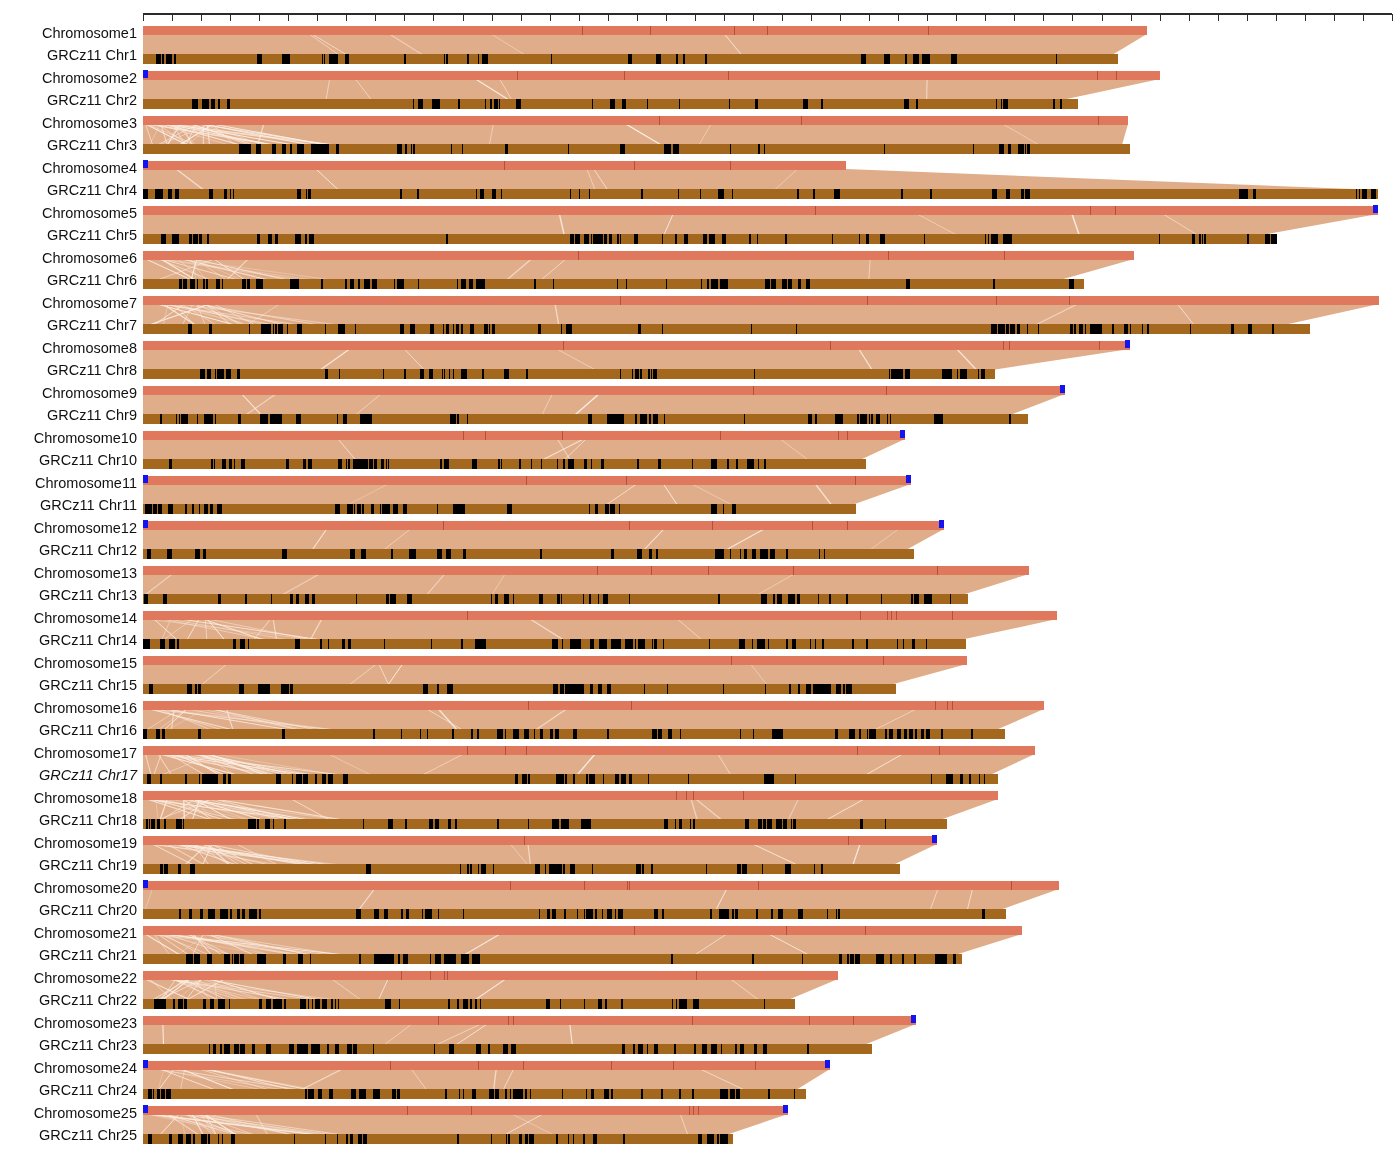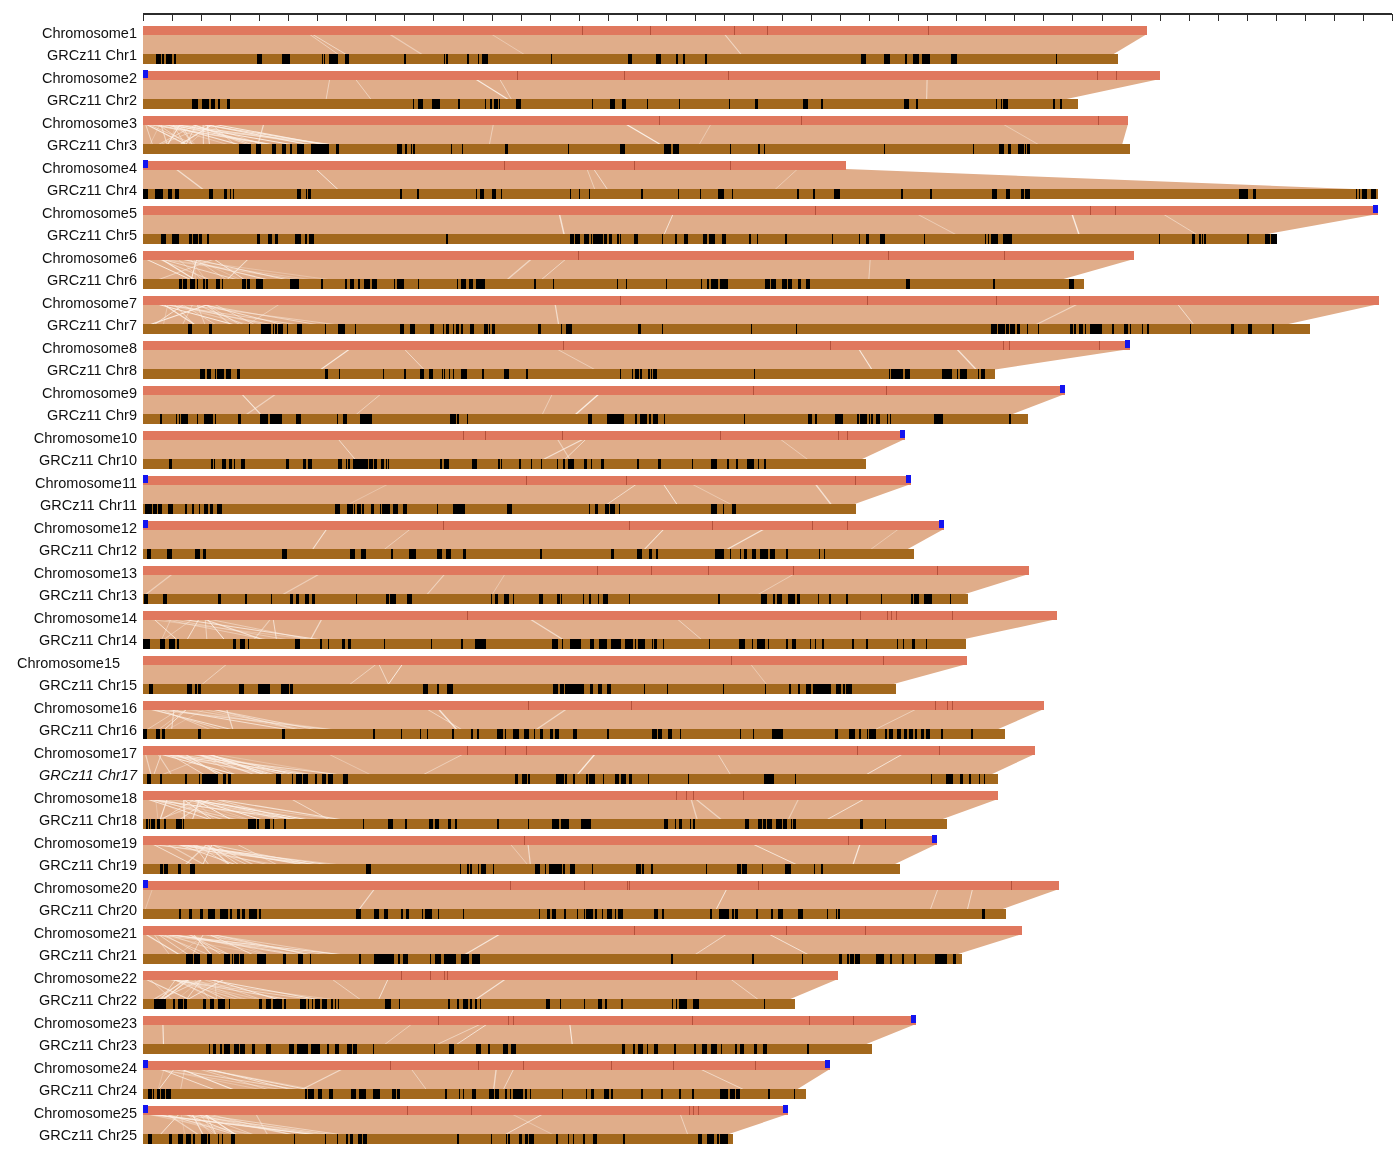--- a/index.html
+++ b/index.html
@@ -1343,21 +1343,21 @@
           <div class="rtick" style="left: 566px; width: 1px; background: rgb(0, 0, 0);"></div>
           <div class="rtick" style="left: 241px; width: 1px; background: rgb(0, 0, 0);"></div>
           <div class="rtick" style="left: 723px; width: 2px; background: rgb(0, 0, 0);"></div>
           <div class="rtick" style="left: 760px; width: 1px; background: rgb(0, 0, 0);"></div>
           <div class="rtick" style="left: 318px; width: 2px; background: rgb(0, 0, 0);"></div>
           <div class="rtick" style="left: 469px; width: 1px; background: rgb(0, 0, 0);"></div>
         </div>
       </div>
       <div class="row" style="top: 652px;">
         <div class="labels">
-          <span class="lbl q" style="color: rgb(17, 17, 17); text-align: center;">Chromosome15</span>
+          <span class="lbl q" style="color: rgb(17, 17, 17);">Chromosome15</span>
           <span class="lbl r" style="color: rgb(17, 17, 17);">GRCz11 Chr15</span>
         </div>
         <div class="track">
           <svg class="wedge" width="830" height="21" style="left: 0px;">
             <polygon points="0,0 824,0 747,21 0,21" fill="#e0ad8a"></polygon>
             <line x1="235.8" y1="0" x2="245.8" y2="21" stroke="#fdf4ec" stroke-width="1.00" opacity="0.62"></line>
             <line x1="233.5" y1="0" x2="206.0" y2="21" stroke="#fdf4ec" stroke-width="0.94" opacity="0.54"></line>
             <line x1="259.6" y1="0" x2="244.9" y2="21" stroke="#fdf4ec" stroke-width="0.95" opacity="0.92"></line>
             <line x1="607.5" y1="0" x2="624.0" y2="21" stroke="#fdf4ec" stroke-width="0.50" opacity="0.80"></line>
             <line x1="83.9" y1="0" x2="58.3" y2="21" stroke="#fdf4ec" stroke-width="0.92" opacity="0.55"></line>

